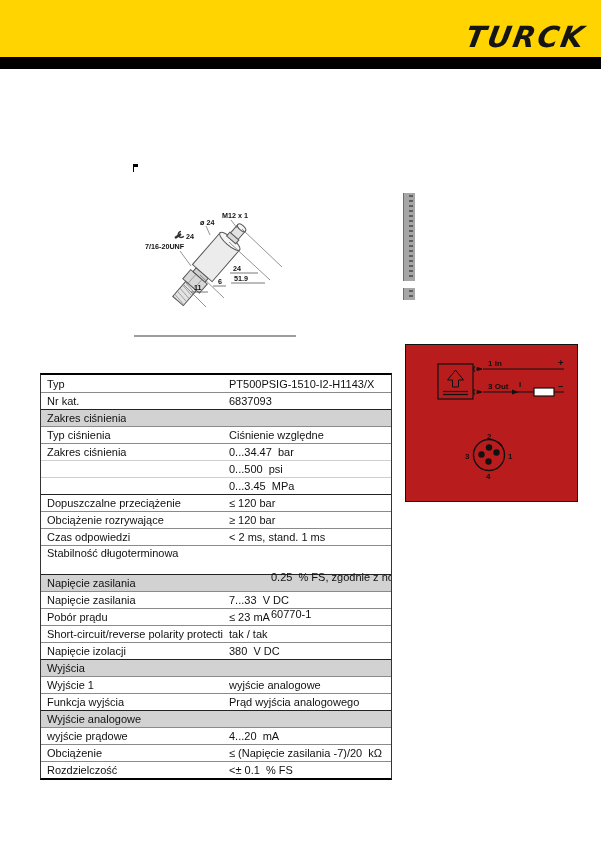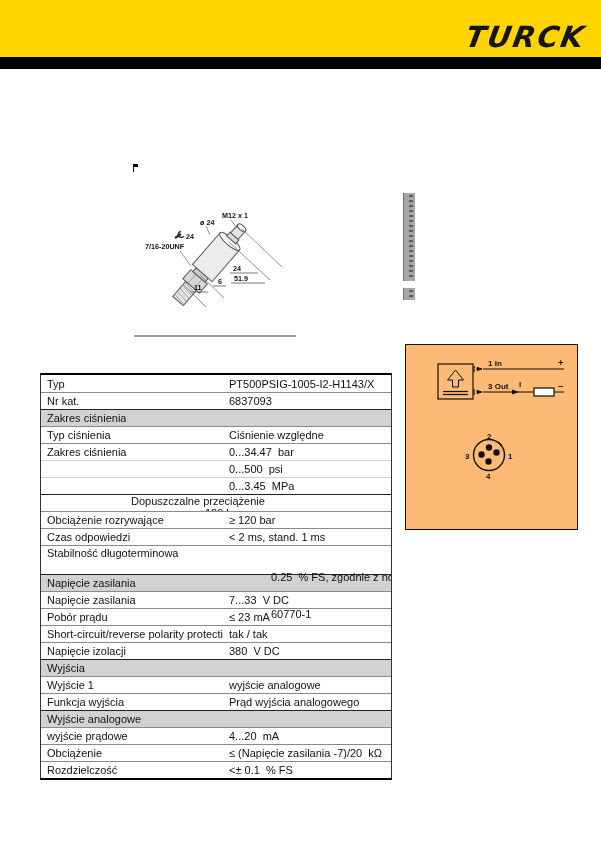--- a/index.html
+++ b/index.html
@@ -18,38 +18,38 @@
   .corner-mark{position:absolute;left:133px;top:164px;width:5px;height:8px;background:#000;}
 
   
   .vbar{position:absolute;left:403px;width:11px;background:#a6a6a6;border-left:1px solid #6f6f6f;}
   .vbar1{top:193px;height:88px;}
   .vbar2{top:288px;height:12px;}
   .vbar::after{content:"";position:absolute;right:2px;top:2px;bottom:2px;width:4px;
         background:repeating-linear-gradient(to bottom,rgba(55,55,55,.65) 0 2px,rgba(0,0,0,0) 2px 5px);}
 
   
-  .wire-panel{position:absolute;left:405px;top:344px;width:173px;height:186px;background:#fdba74;
+  .wire-panel{position:absolute;left:405px;top:344px;width:173px;height:158px;background:#b91c1c;
               border:1px solid #111;box-sizing:border-box;}
 
   svg text{font-family:"Liberation Sans",sans-serif;fill:#111;}
   .dim-label{font-size:7.2px;font-weight:bold;}
   .wire-label{font-size:8px;font-weight:600;}
   .pol-label{font-size:9.5px;font-weight:bold;}
   .pin-label{font-size:8px;font-weight:600;}
 
   
   .spec-table{position:absolute;left:40px;top:373px;width:352px;box-sizing:border-box;
               border-left:1px solid #333;border-right:1px solid #333;
               border-top:2px solid #000;border-bottom:2px solid #000;
               font-size:11px;color:#111;background:#fff;}
   .trow{display:flex;align-items:center;height:17px;box-sizing:border-box;border-top:1px solid #8a8a8a;}
   .trow.no-top{border-top:none;}
   .t-section{background:#d2d2d2;border-top-color:#222;}
-  .t-group{border-top-color:#222;flex-direction:column;}
+  .t-group{border-top-color:#222;}
   .t-cont{border-top-color:#cfcfcf;}
   .t-tall{height:29px;align-items:flex-start;padding-top:1px;gap:42px;}
   .tlabel{flex:none;width:176px;padding-left:6px;white-space:pre;overflow:hidden;}
   .tlabel.wide{width:auto;}
   .tvalue{flex:1;padding-left:6px;white-space:pre;overflow:hidden;}
   .t-tall .tvalue div{line-height:13px;}
 </style>
 </head>
 <body>
 
@@ -158,21 +158,21 @@
         <text class="pin-label" x="59" y="114">3</text>
         <text class="pin-label" x="102" y="114">1</text>
         <text class="pin-label" x="80" y="134">4</text>
       </g>
     </svg>
   </div>
 
   <div class="spec-table">
     <div class="trow no-top">
       <div class="tlabel">Typ</div>
-      <div class="tvalue">PT500PSIG-1005-I2-H1143/X</div>
+      <div class="tvalue">PT500PSIG-1510-I2-H1143/X</div>
     </div>
     <div class="trow">
       <div class="tlabel">Nr kat.</div>
       <div class="tvalue">6837093</div>
     </div>
     <div class="trow t-section">
       <div class="tlabel wide">Zakres ciśnienia</div>
     </div>
     <div class="trow">
       <div class="tlabel">Typ ciśnienia</div>

